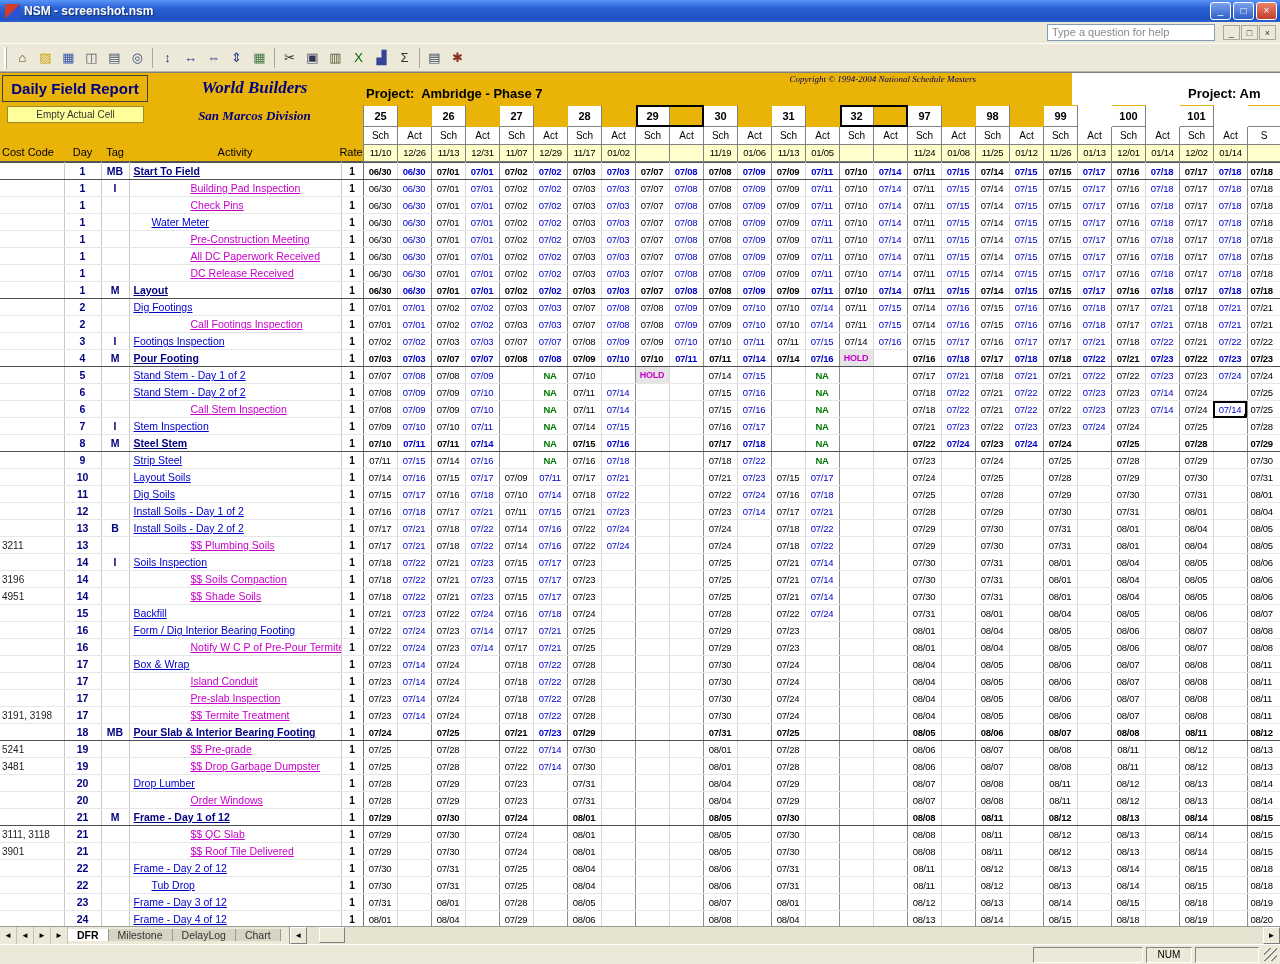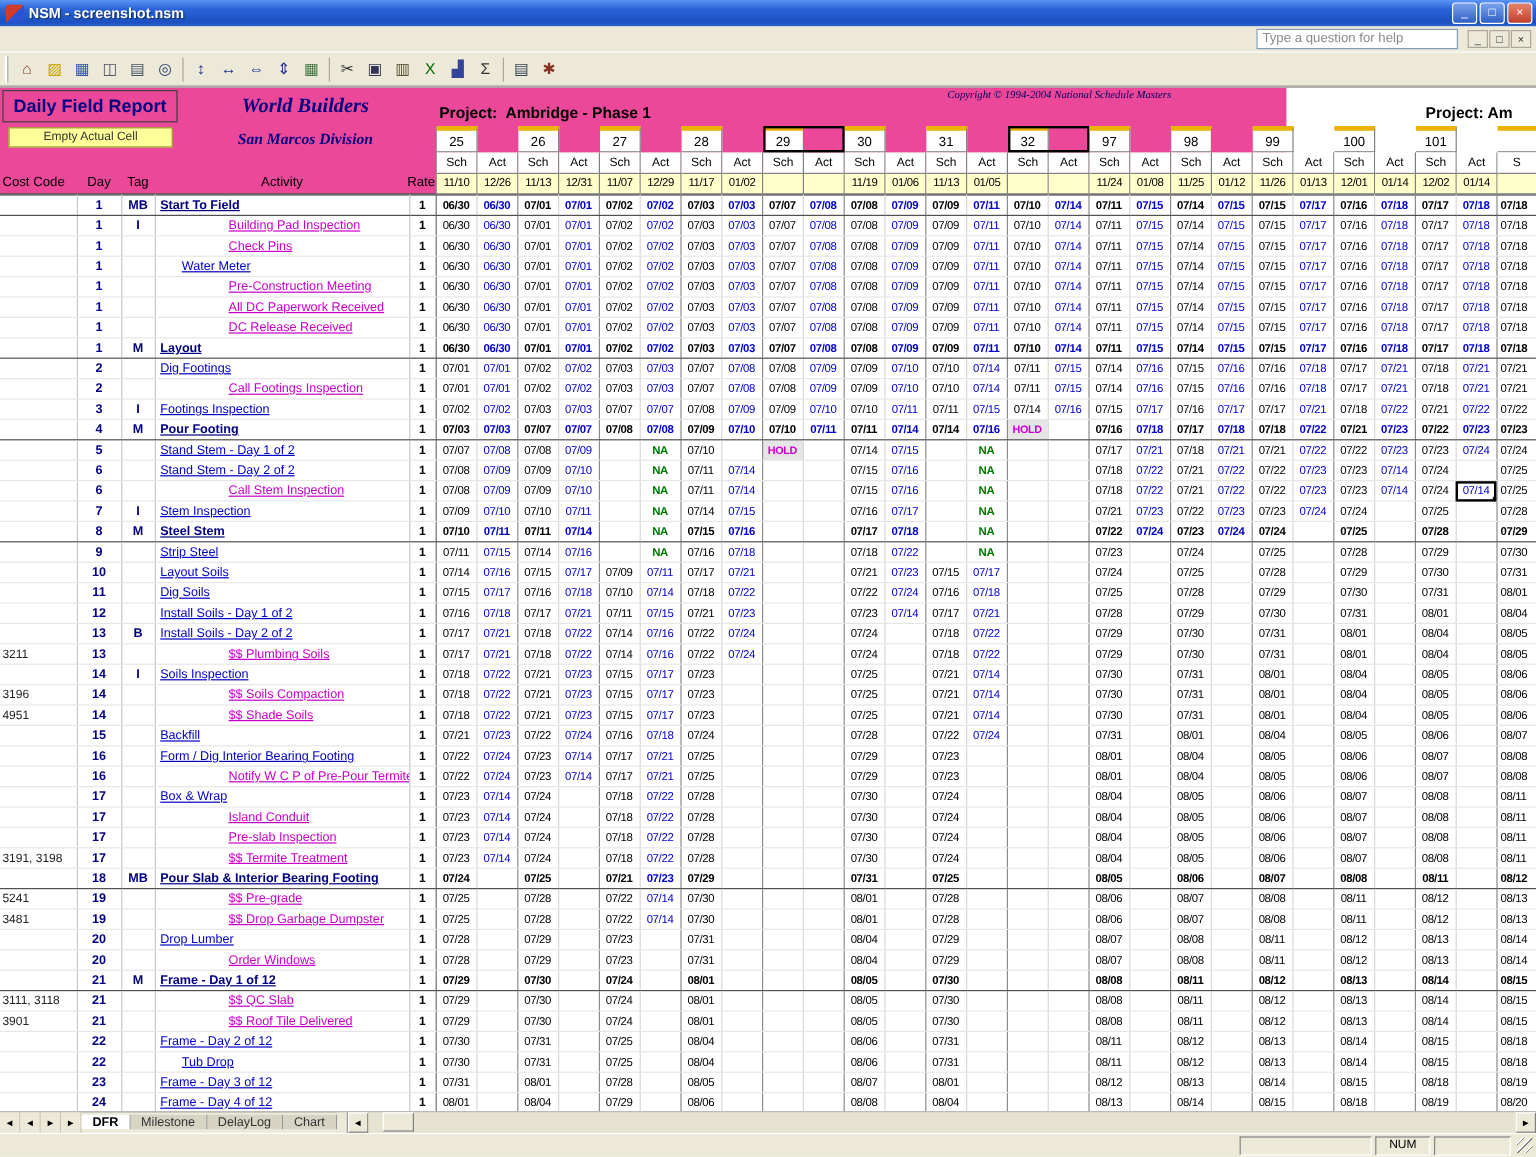--- a/index.html
+++ b/index.html
@@ -29,40 +29,40 @@
   
   .toolbar { height:28px; background:#ECE9D8; border-bottom:1px solid #B8B4A2; display:flex; align-items:center; padding:0 3px; }
   .grip { width:3px; height:22px; border-left:3px ridge #FFFFFF; margin:0 4px 0 1px; }
   .tb { width:23px; height:23px; border:1px solid transparent; background:transparent; padding:0;
     font-size:13px; line-height:20px; text-align:center; }
   .tsep { width:1px; height:20px; background:#ACA899; margin:0 3px; display:inline-block; vertical-align:middle; }
   #toolbar-icons { display:flex; align-items:center; }
 
   
   .sheet { position:relative; height:854px; background:#fff; overflow:hidden; border-top:1px solid #808080; }
-  .hdr { position:absolute; top:0; left:0; width:1072px; height:89px; background:#ec4899; border-bottom:1px solid #555; }
+  .hdr { position:absolute; top:0; left:0; width:1072px; height:89px; background:#eab308; border-bottom:1px solid #555; }
   .dfr { position:absolute; left:2px; top:2px; width:146px; height:27px; border:1px solid #404040;
     color:#000080; font-weight:bold; font-size:15px; text-align:center; line-height:25px; }
   .legend { position:absolute; left:7px; top:33px; width:137px; height:17px; background:#FFFF99;
     border:1px solid #9a8a30; font-size:10px; text-align:center; line-height:15px; color:#333; }
   .company { position:absolute; left:148px; top:5px; width:213px; text-align:center; color:#000080;
     font-family:"Liberation Serif", serif; font-style:italic; font-weight:bold; font-size:17px; }
   .division { position:absolute; left:148px; top:35px; width:213px; text-align:center; color:#000080;
     font-family:"Liberation Serif", serif; font-style:italic; font-weight:bold; font-size:13px; }
   .projline { position:absolute; left:366px; top:13px; font-size:13px; font-weight:bold; color:#000; white-space:nowrap; }
   .copyright { position:absolute; right:96px; top:1px; font-family:"Liberation Serif", serif; font-style:italic;
     font-size:9px; color:#000060; white-space:nowrap; }
   .projright { position:absolute; left:1188px; top:13px; font-size:13px; font-weight:bold; white-space:nowrap; }
 
   #lot-strip { position:absolute; left:363px; top:32px; width:917px; height:57px; border-left:1px solid #808080; }
   .lotgrp { position:absolute; top:0; width:68px; height:57px; display:grid;
     grid-template-columns:34px 34px; grid-template-rows:22px 18px 17px; }
   .lotgrp.edgegrp { width:33px; grid-template-columns:33px; }
   .lg { border-right:1px solid #808080; border-bottom:1px solid #808080; border-top:0; text-align:center; overflow:hidden; background:#fff; }
-  .lg.num { font-size:11px; font-weight:normal; line-height:21px; border-top:4px solid #eab308; }
+  .lg.num { font-size:11px; font-weight:bold; line-height:21px; border-top:1px solid #eab308; }
   .lg.plan { font-size:8.5px; line-height:21px; border-top:1px solid #808080;margin-top:40px; }
   .lg.sub { font-size:10px; line-height:17px; }
   .lg.dt { font-size:9.5px; line-height:16px; background:#FFFFCC; letter-spacing:-0.3px; }
   .heldbox { position:absolute; left:0; top:0; width:68px; height:22px; border:2px solid #000; pointer-events:none; }
 
   .ll { position:absolute; top:73px; font-size:11px; color:#000; }
   .ll.c0 { left:2px; }  .ll.c1 { left:64px; width:37px; text-align:center; }
   .ll.c2 { left:101px; width:28px; text-align:center; }
   .ll.c3 { left:129px; width:212px; text-align:center; }
   .ll.c4 { left:339px; width:24px; text-align:center; }
@@ -163,21 +163,21 @@
   </div>
 
   <div class="sheet">
     <div class="hdr">
       <div class="dfr">Daily Field Report</div>
       <div class="legend">Empty Actual Cell</div>
       <div class="company">World Builders</div>
       <div class="division">San Marcos Division</div>
       <div class="projline">
         <span>Project:</span>&nbsp;
-        <span>Ambridge - Phase 1</span>
+        <span>Ambridge - Phase 7</span>
       </div>
       <div class="copyright">Copyright © 1994-2004 National Schedule Masters</div>
       <div class="projright">Project:  Am</div>
       <div id="lot-strip">
           <div class="lotgrp" style="left:0px">
             <div class="lg num">25</div>
             <div class="lg plan">4501A</div>
             <div class="lg sub">Sch</div>
             <div class="lg sub">Act</div>
             <div class="lg dt">11/10</div>

